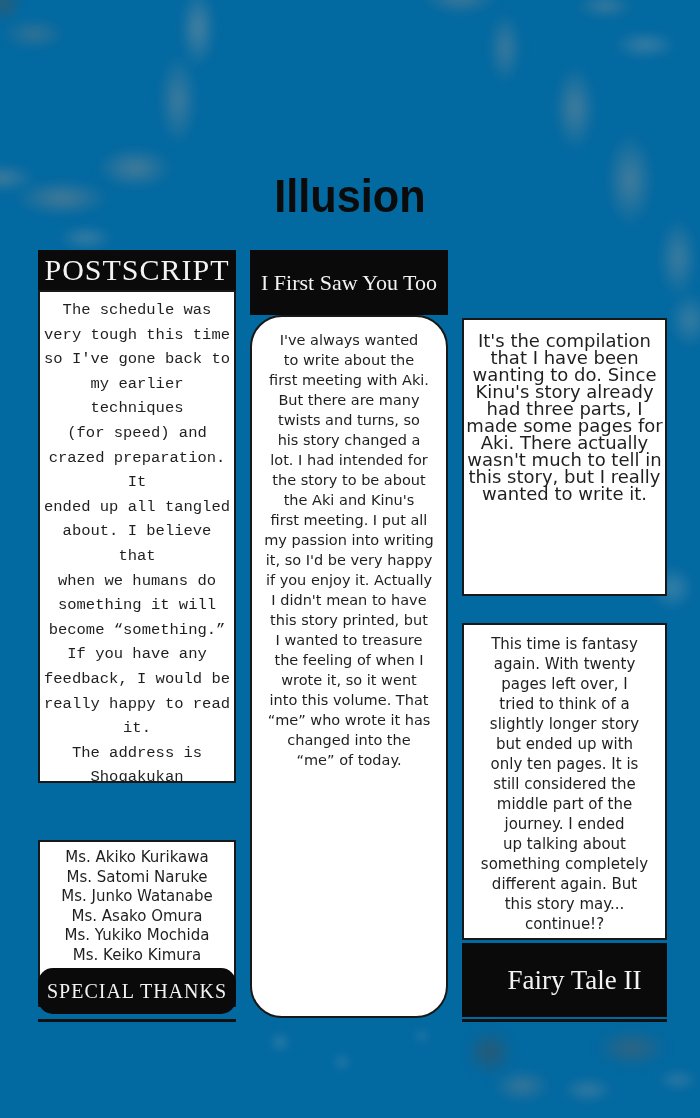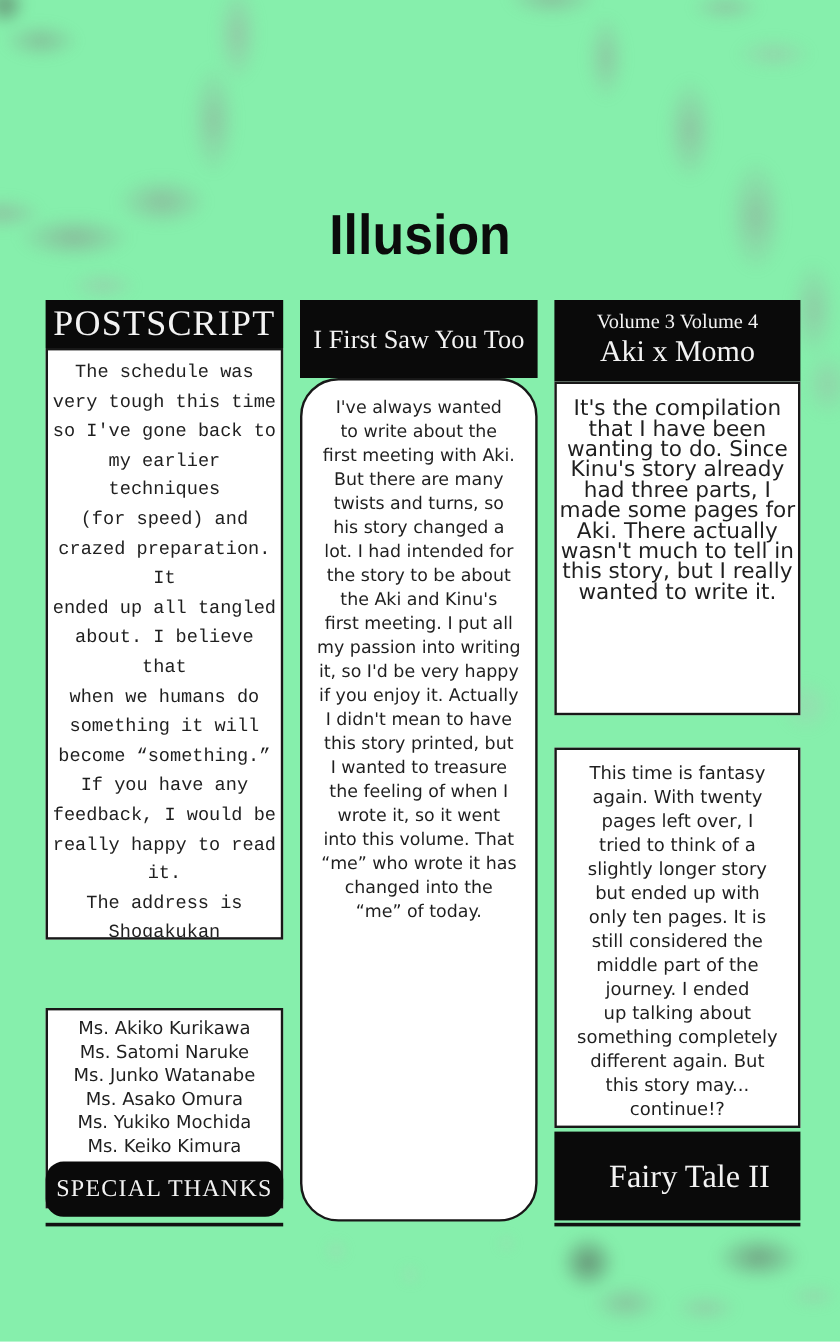--- a/index.html
+++ b/index.html
@@ -3,21 +3,21 @@
 <meta charset="utf-8">
 <style>
   html,body{margin:0;padding:0;}
   body{
     width:700px;height:1118px;
     background:#ffffff;
     font-family:"DejaVu Sans", sans-serif;
     position:relative;
     overflow:hidden;
   }
-  .page{position:absolute;inset:0;width:700px;height:1118px;background:#86efac;}
+  .page{position:absolute;inset:0;width:700px;height:1118px;background:#0369a1;}
 
   
   .bg-art{
     position:absolute;inset:-10px;
     filter:blur(5px);
     background-image:
       
       radial-gradient(circle 26px at 14px 14px, rgba(80,80,80,.55), rgba(80,80,80,0) 70%),
       radial-gradient(ellipse 46px 22px at 44px 44px, rgba(130,130,130,.40), rgba(130,130,130,0) 70%),
       
@@ -165,24 +165,20 @@
 this story printed, but
 I wanted to treasure
 the feeling of when I
 wrote it, so it went
 into this volume. That
 “me” who wrote it has
 changed into the
 “me” of today.</p>
   </div>
 
-  <div class="bar right-header">
-    <span class="line1">Volume 3  Volume 4</span>
-    <span class="line2">Aki x Momo</span>
-  </div>
   <div class="tbox right-box1">
     <p class="hand">It's the compilation
 that I have been
 wanting to do. Since
 Kinu's story already
 had three parts, I
 made some pages for
 Aki. There actually
 wasn't much to tell in
 this story, but I really

